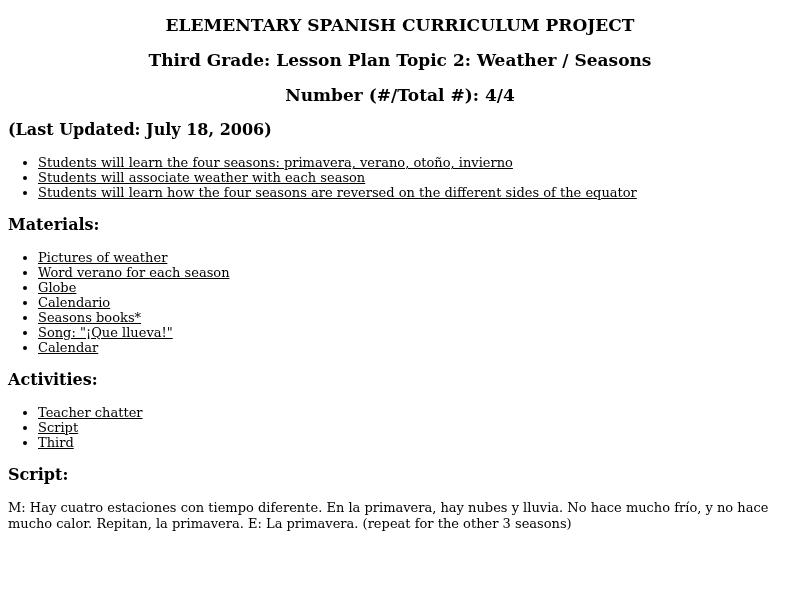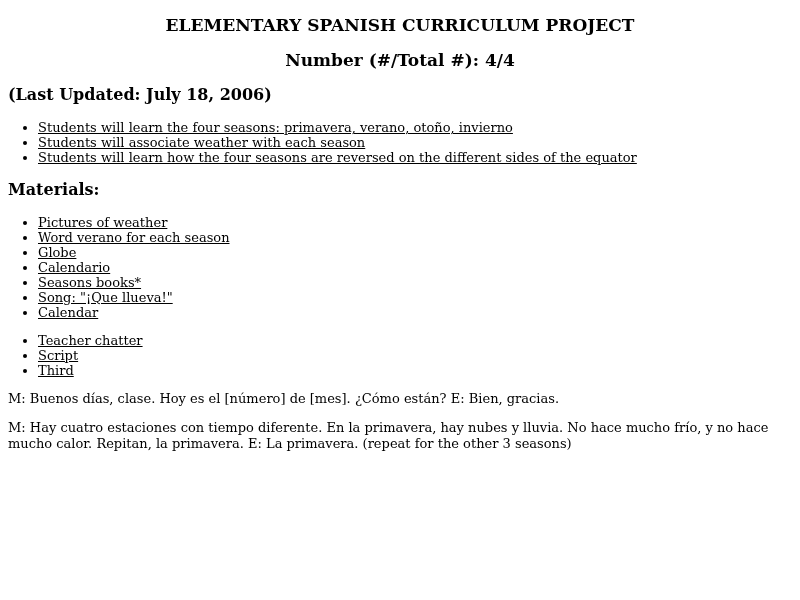--- a/index.html
+++ b/index.html
@@ -44,42 +44,44 @@
     margin: 13px 0;
     line-height: 16px;
   }
 </style>
 </head>
 <body>
 
 <div class="page">
 
   <div class="h-large">ELEMENTARY SPANISH CURRICULUM PROJECT</div>
+  <div class="h-large">Third Grade: Lesson Plan Topic 2: Weather / Seasons</div>
   <div class="h-large">Number (#/Total #): 4/4</div>
   <div class="h-small">(Last Updated: July 18, 2006)</div>
 
   <ul class="doc-list">
     <li>Students will learn the four seasons: primavera, verano, otoño, invierno</li>
     <li>Students will associate weather with each season</li>
     <li>Students will learn how the four seasons are reversed on the different sides of the equator</li>
   </ul>
 
   <div class="h-small">Materials:</div>
   <ul class="doc-list">
     <li>Pictures of weather</li>
     <li>Word verano for each season</li>
     <li>Globe</li>
     <li>Calendario</li>
     <li>Seasons books*</li>
     <li>Song: "¡Que llueva!"</li>
     <li>Calendar</li>
   </ul>
 
+  <div class="h-small">Activities:</div>
   <ul class="doc-list">
     <li>Teacher chatter</li>
     <li>Script</li>
     <li>Third</li>
   </ul>
 
-  <p class="doc-para">M: Buenos días, clase. Hoy es el [número] de [mes]. ¿Cómo están? E: Bien, gracias.</p>
+  <div class="h-small">Script:</div>
   <p class="doc-para">M: Hay cuatro estaciones con tiempo diferente. En la primavera, hay nubes y lluvia. No hace mucho frío, y no hace mucho calor. Repitan, la primavera. E: La primavera. (repeat for the other 3 seasons)</p>
 
 </div>
 
 </body></html>

